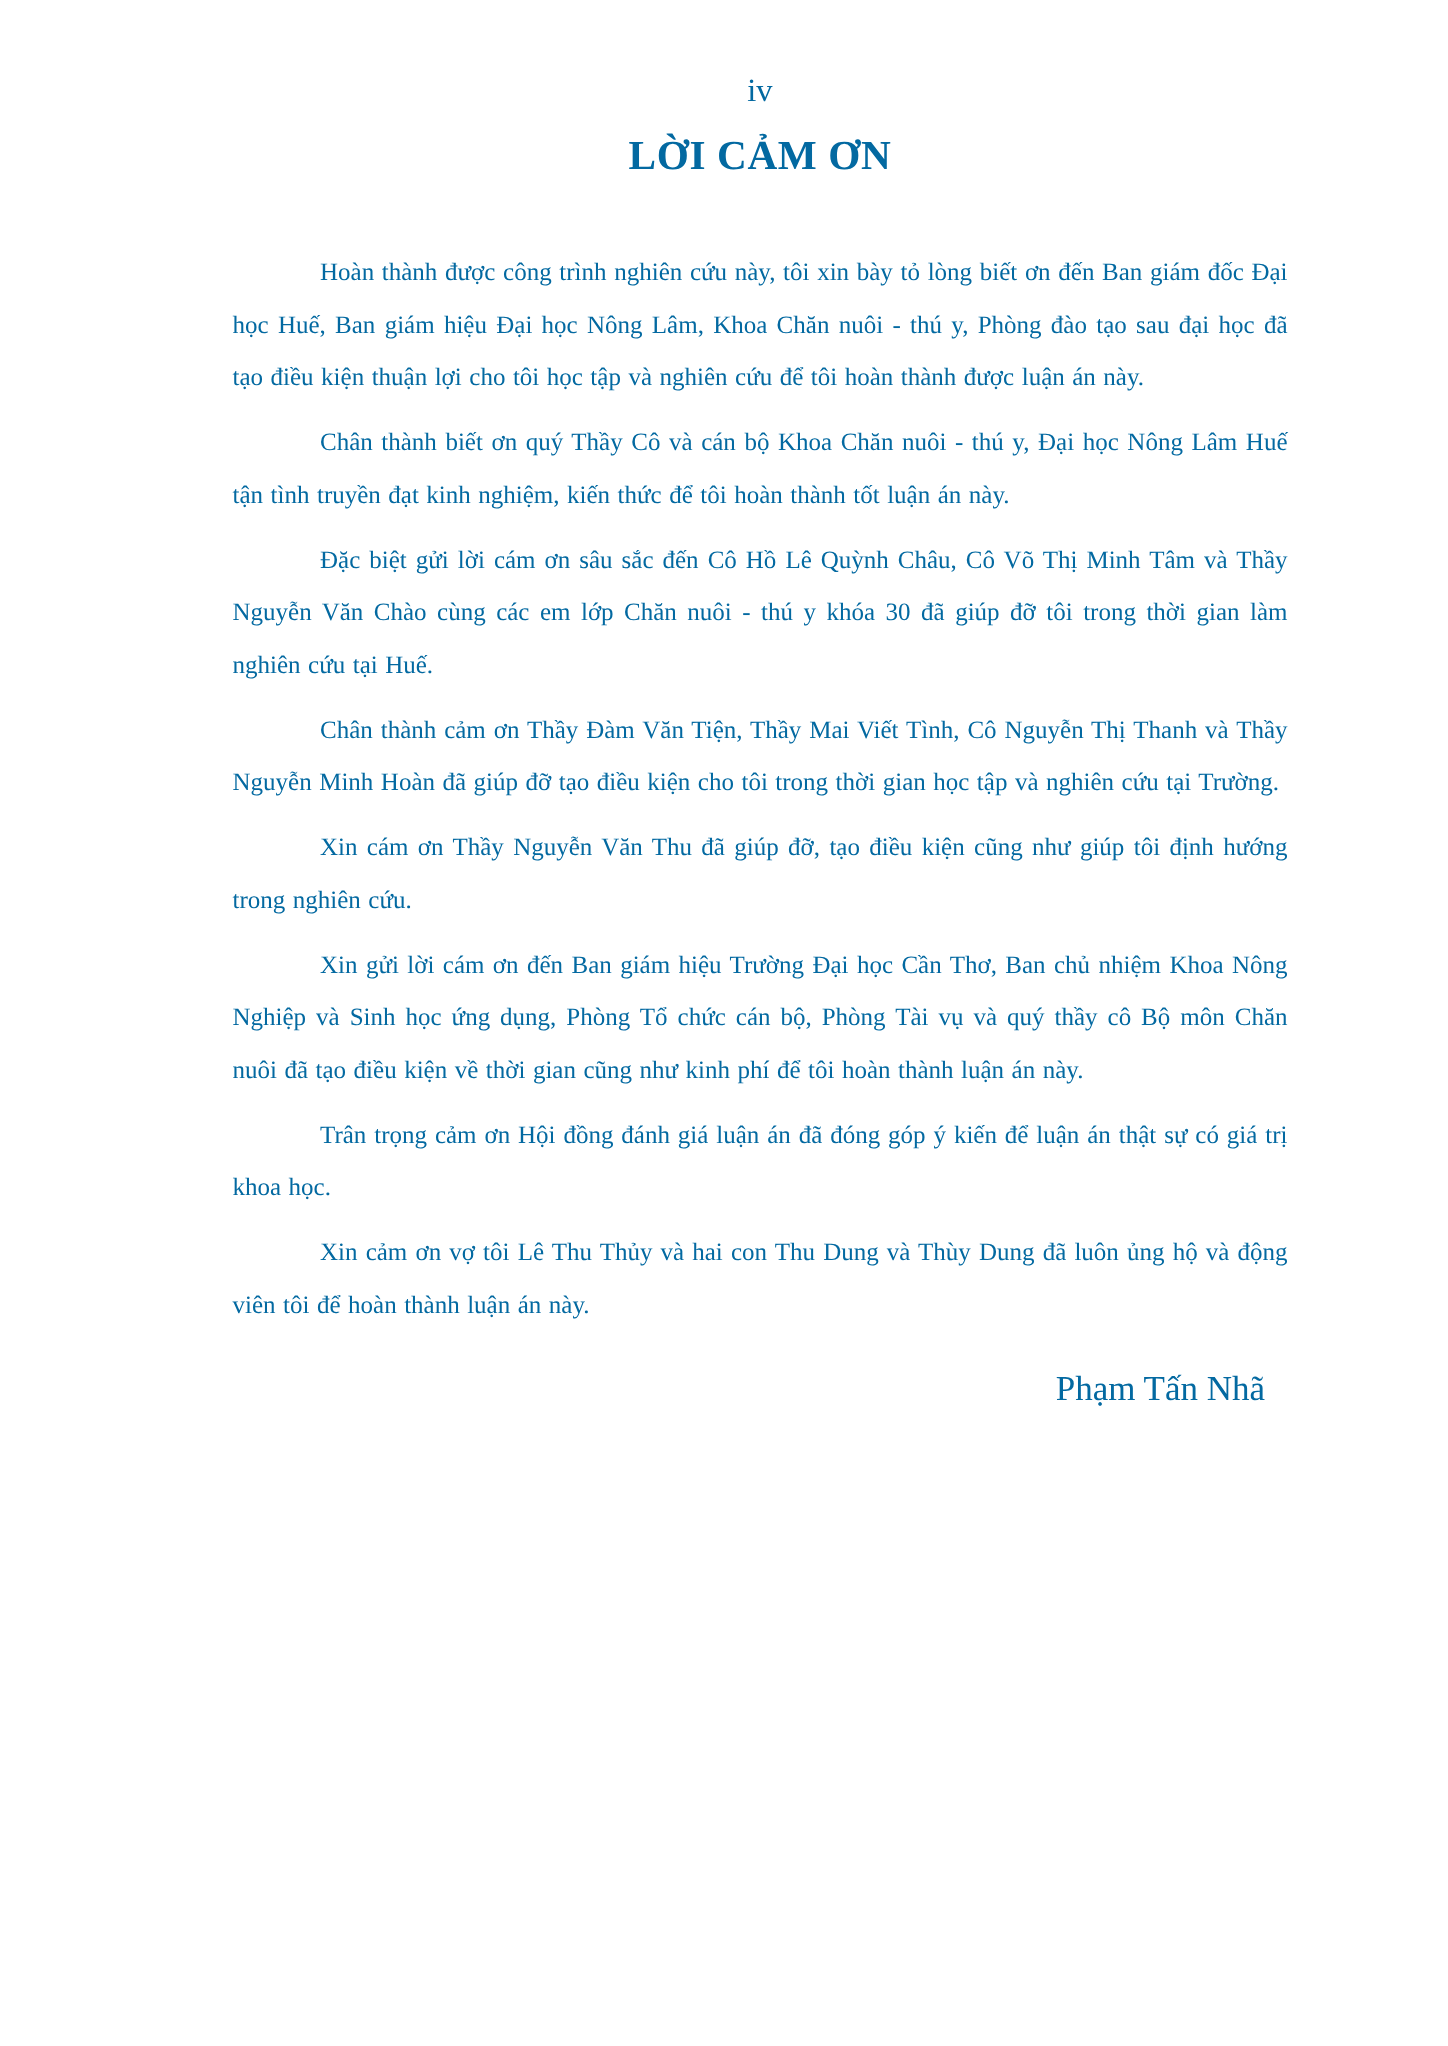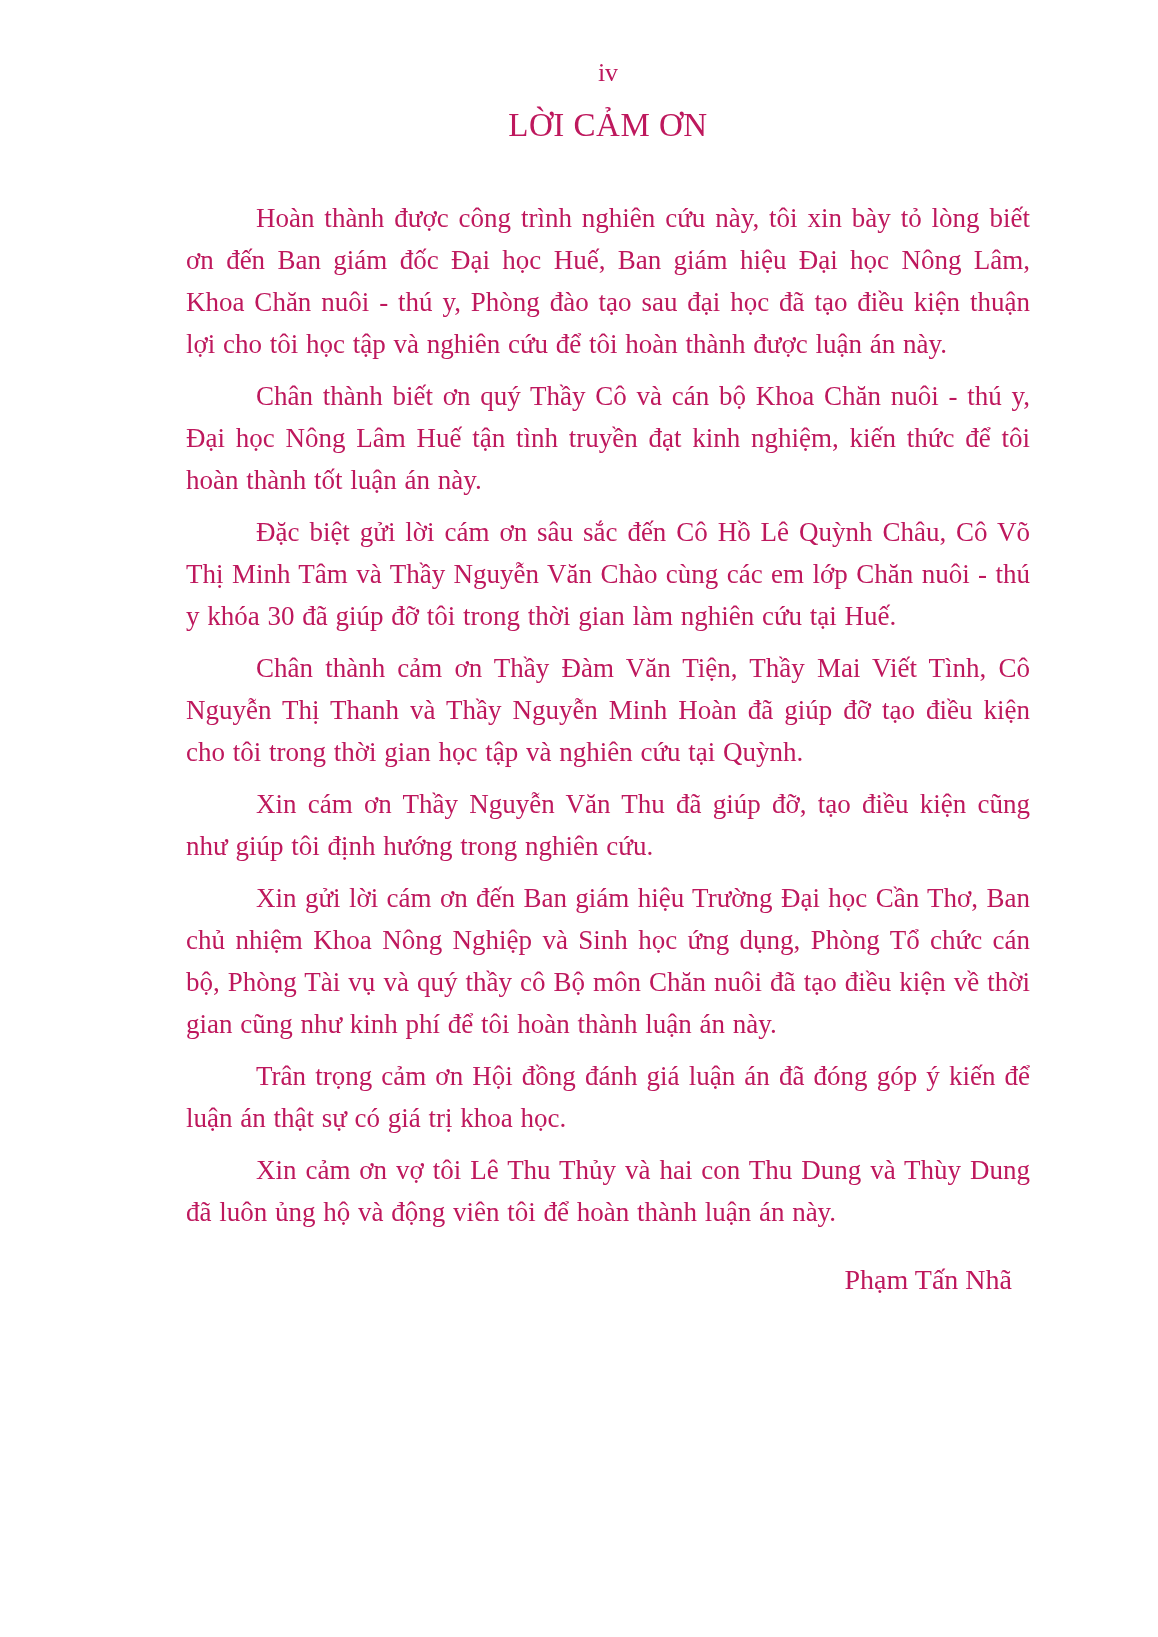--- a/index.html
+++ b/index.html
@@ -9,39 +9,39 @@
   }
   .page {
     position: relative;
     width: 1158px;
     height: 1637px;
     margin: 0 auto;
     background: #ffffff;
     box-sizing: border-box;
     padding: 58px 128px 0 186px;
     font-family: "Liberation Serif", "DejaVu Serif", serif;
-    color: #be185d;
+    color: #0369a1;
     overflow: hidden;
   }
   .page-number {
     text-align: center;
     font-size: 26px;
     line-height: 30px;
     margin: 0 0 6px 0;
   }
   .doc-title {
     text-align: center;
     font-size: 33px;
-    font-weight: normal;
+    font-weight: bold;
     line-height: 40px;
     margin: 17px 0 52px 0;
     letter-spacing: 0.5px;
   }
   .body-text p.para {
-    font-size: 27px;
+    font-size: 20px;
     line-height: 42px;
     text-align: justify;
     text-indent: 70px;
     margin: 0 0 10px 0;
     word-spacing: 1px;
   }
   .signature {
     margin-top: 26px;
     text-align: right;
     padding-right: 18px;
@@ -55,21 +55,21 @@
 
 <div class="page">
   <div class="page-number">iv</div>
 
   <h1 class="doc-title">LỜI CẢM ƠN</h1>
 
   <div class="body-text">
       <p class="para">Hoàn thành được công trình nghiên cứu này, tôi xin bày tỏ lòng biết ơn đến Ban giám đốc Đại học Huế, Ban giám hiệu Đại học Nông Lâm, Khoa Chăn nuôi - thú y, Phòng đào tạo sau đại học đã tạo điều kiện thuận lợi cho tôi học tập và nghiên cứu để tôi hoàn thành được luận án này.</p>
       <p class="para">Chân thành biết ơn quý Thầy Cô và cán bộ Khoa Chăn nuôi - thú y, Đại học Nông Lâm Huế tận tình truyền đạt kinh nghiệm, kiến thức để tôi hoàn thành tốt luận án này.</p>
       <p class="para">Đặc biệt gửi lời cám ơn sâu sắc đến Cô Hồ Lê Quỳnh Châu, Cô Võ Thị Minh Tâm và Thầy Nguyễn Văn Chào cùng các em lớp Chăn nuôi - thú y khóa 30 đã giúp đỡ tôi trong thời gian làm nghiên cứu tại Huế.</p>
-      <p class="para">Chân thành cảm ơn Thầy Đàm Văn Tiện, Thầy Mai Viết Tình, Cô Nguyễn Thị Thanh và Thầy Nguyễn Minh Hoàn đã giúp đỡ tạo điều kiện cho tôi trong thời gian học tập và nghiên cứu tại Quỳnh.</p>
+      <p class="para">Chân thành cảm ơn Thầy Đàm Văn Tiện, Thầy Mai Viết Tình, Cô Nguyễn Thị Thanh và Thầy Nguyễn Minh Hoàn đã giúp đỡ tạo điều kiện cho tôi trong thời gian học tập và nghiên cứu tại Trường.</p>
       <p class="para">Xin cám ơn Thầy Nguyễn Văn Thu đã giúp đỡ, tạo điều kiện cũng như giúp tôi định hướng trong nghiên cứu.</p>
       <p class="para">Xin gửi lời cám ơn đến Ban giám hiệu Trường Đại học Cần Thơ, Ban chủ nhiệm Khoa Nông Nghiệp và Sinh học ứng dụng, Phòng Tổ chức cán bộ, Phòng Tài vụ và quý thầy cô Bộ môn Chăn nuôi đã tạo điều kiện về thời gian cũng như kinh phí để tôi hoàn thành luận án này.</p>
       <p class="para">Trân trọng cảm ơn Hội đồng đánh giá luận án đã đóng góp ý kiến để luận án thật sự có giá trị khoa học.</p>
       <p class="para">Xin cảm ơn vợ tôi Lê Thu Thủy và hai con Thu Dung và Thùy Dung đã luôn ủng hộ và động viên tôi để hoàn thành luận án này.</p>
     </div>
 
   <div class="signature">Phạm Tấn Nhã</div>
 </div>
 
 </body></html>

